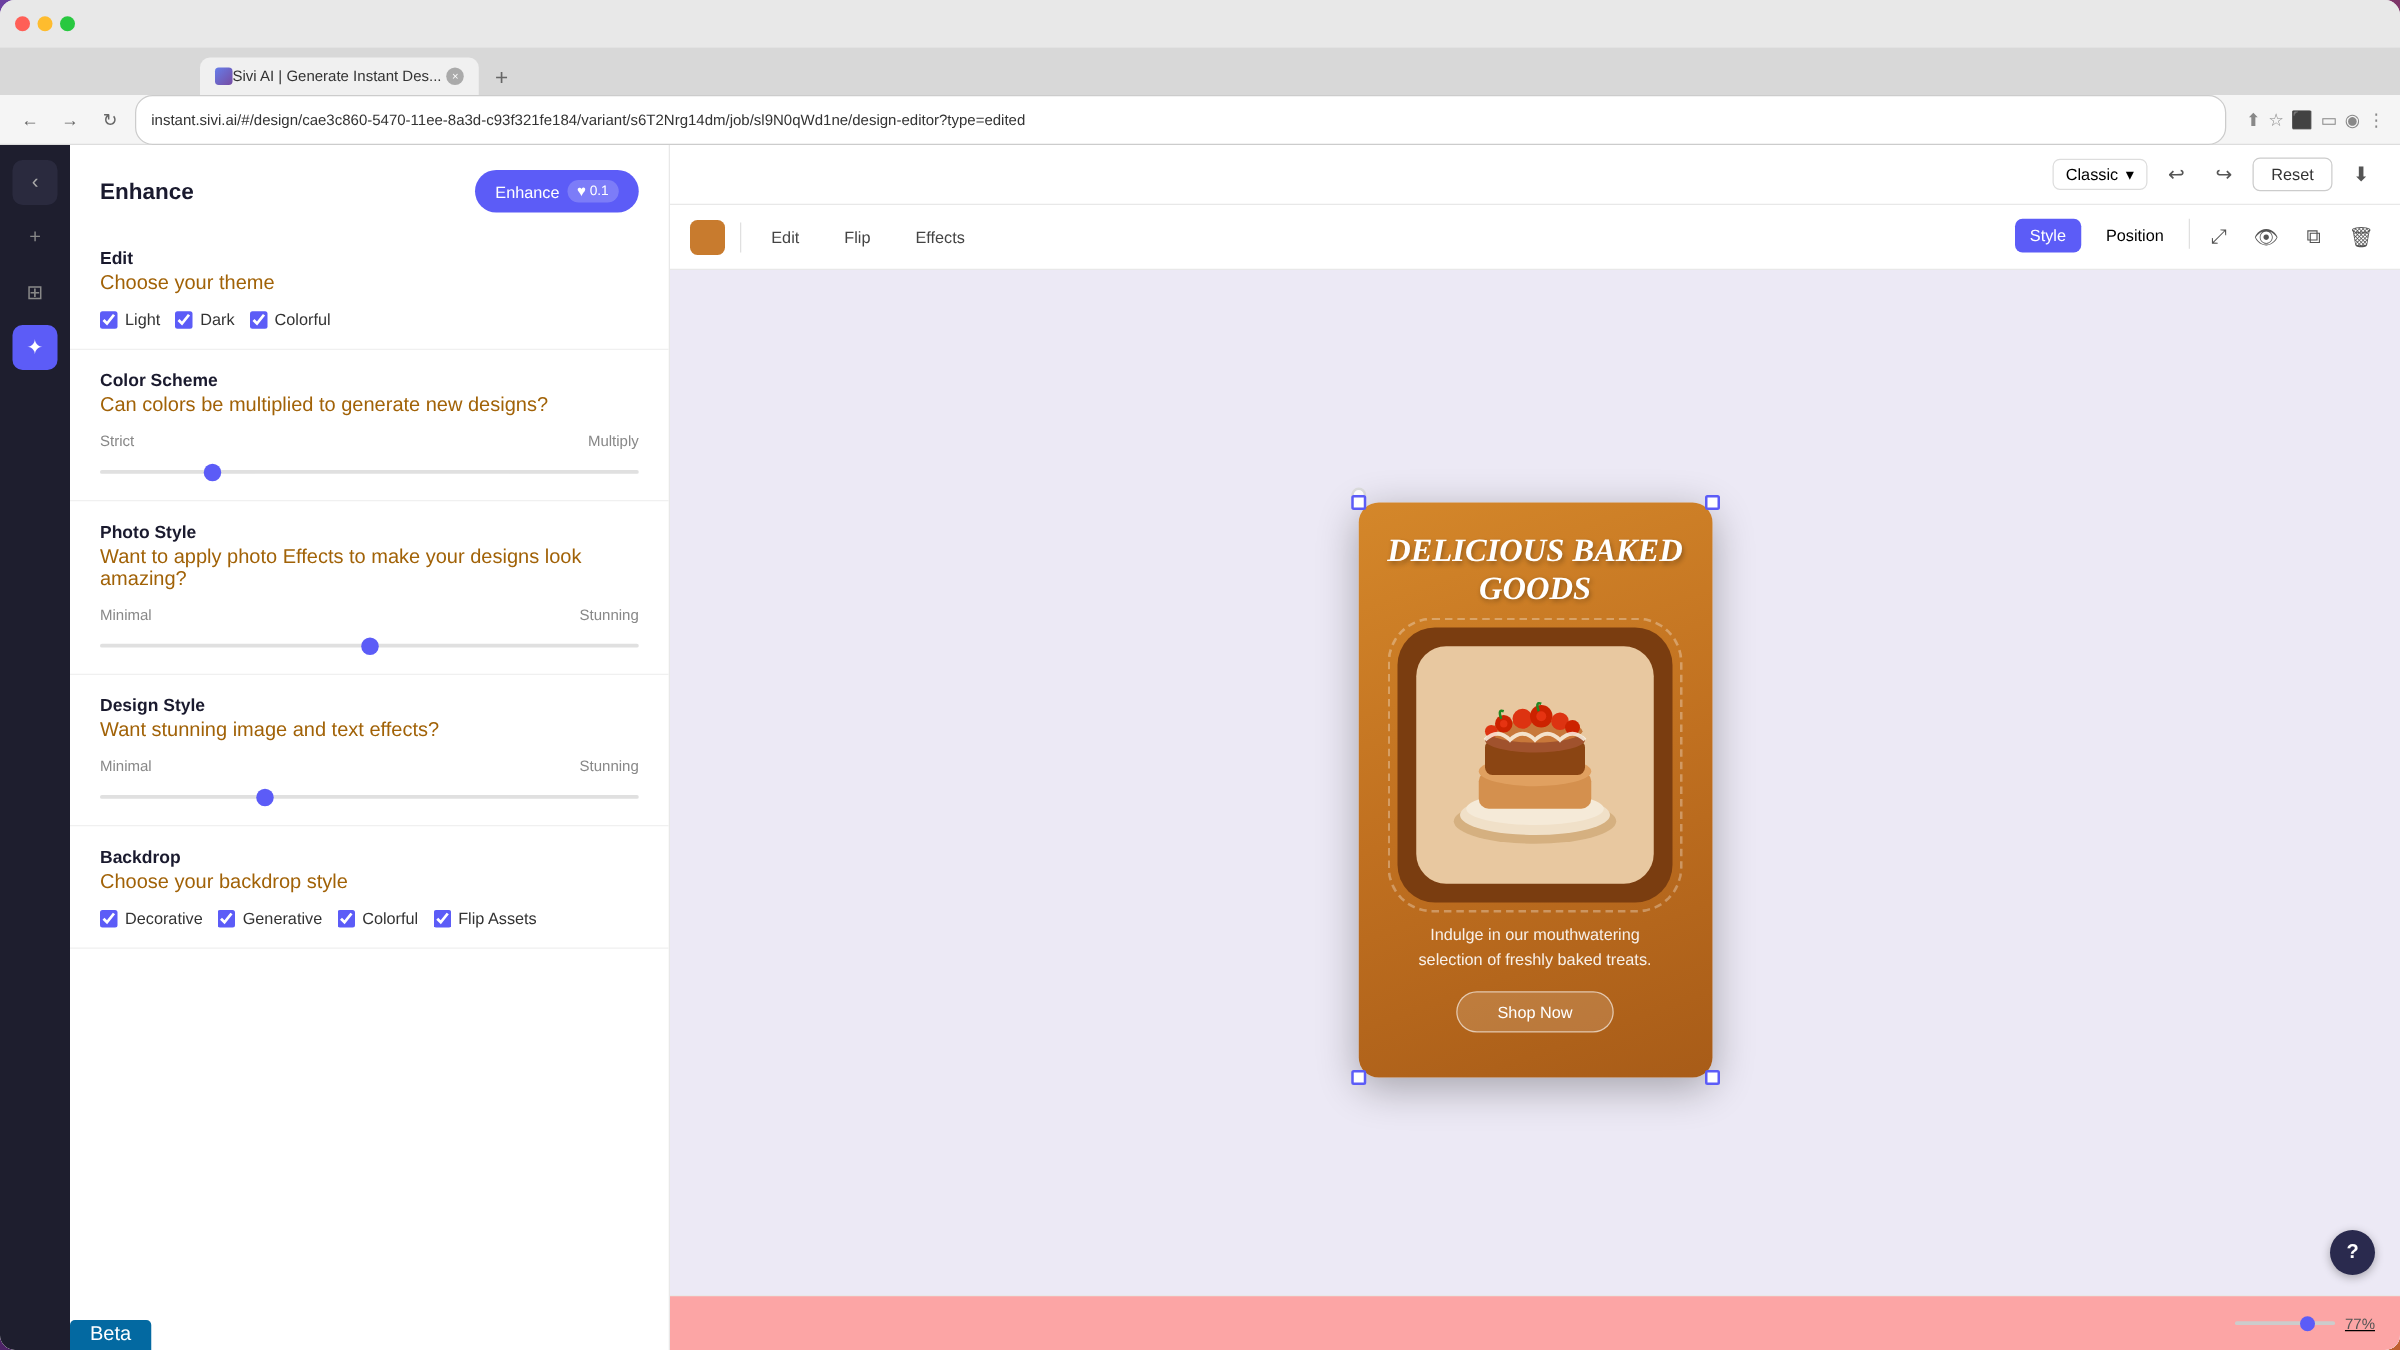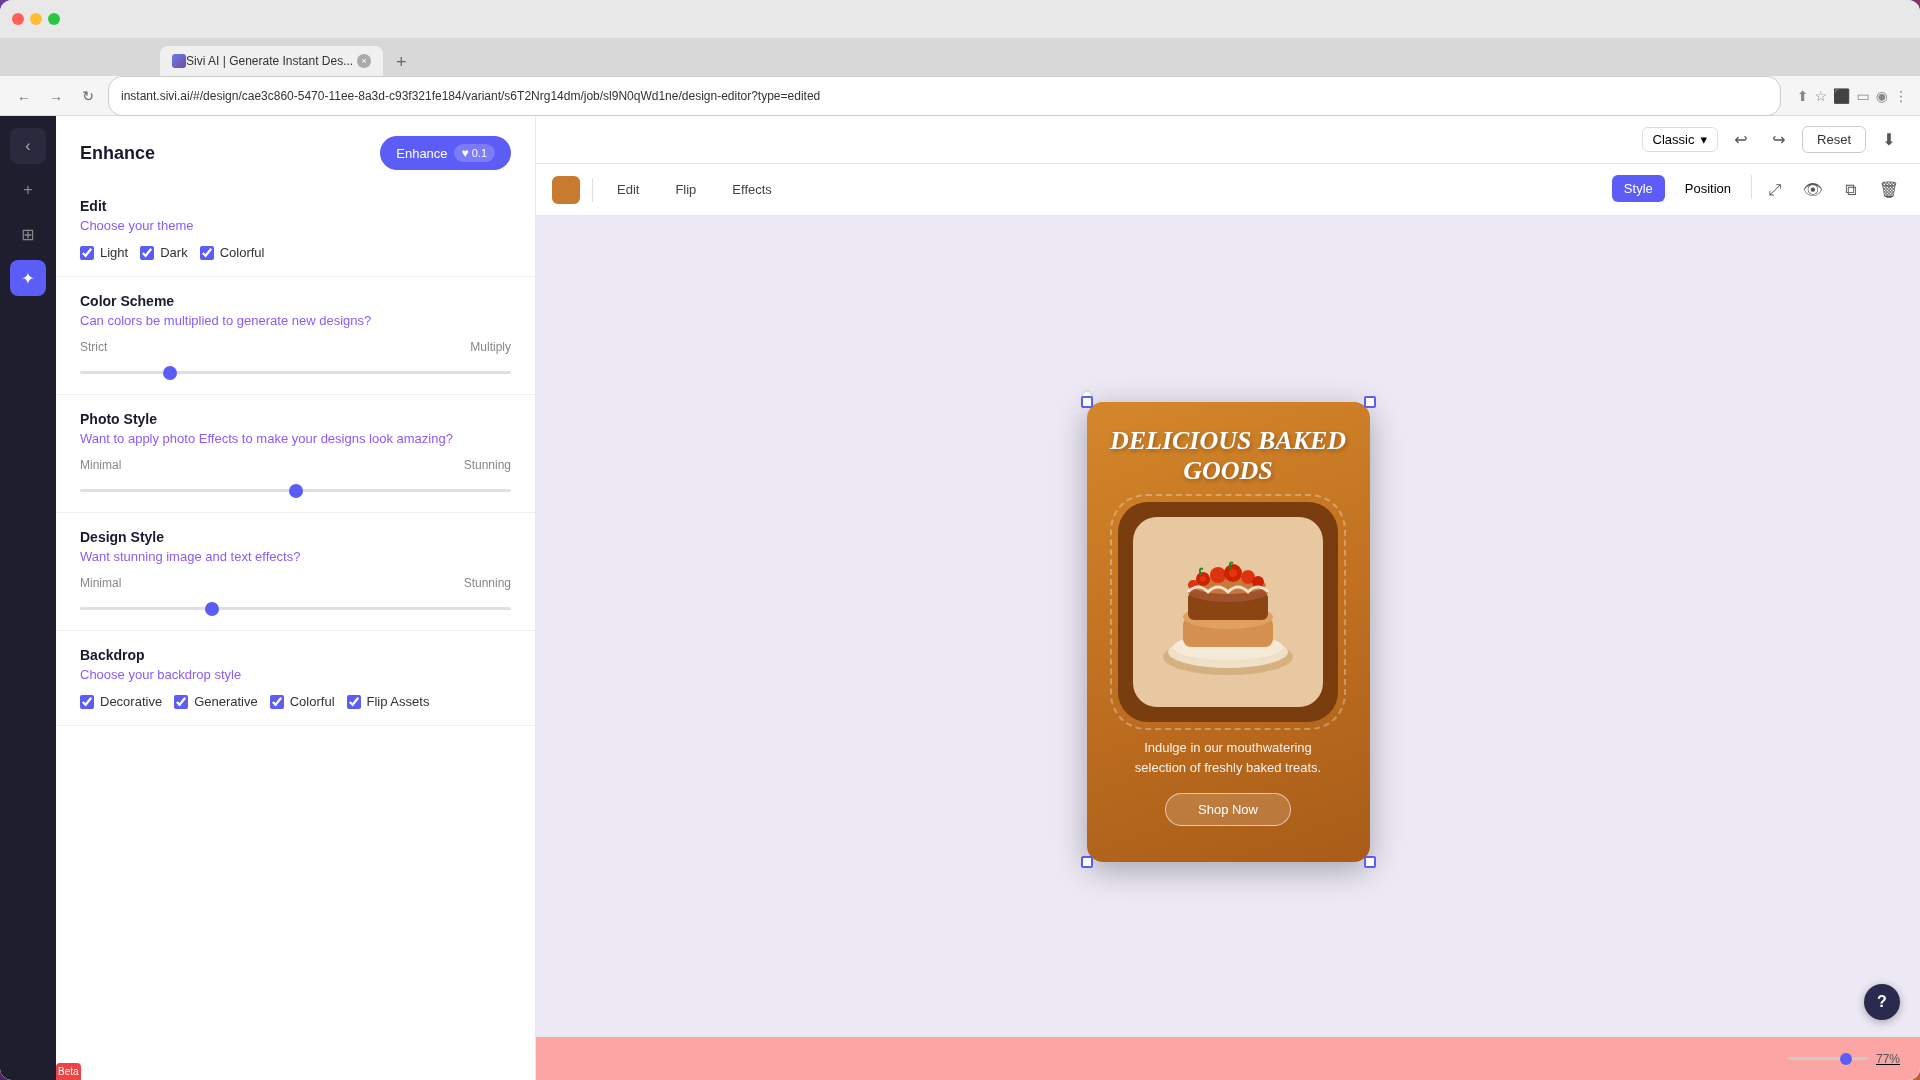--- a/index.html
+++ b/index.html
@@ -196,22 +196,22 @@
       padding: 16px 24px;
       border-bottom: 1px solid #f0f0f0;
     }
     .section-title {
       font-size: 14px;
       font-weight: 600;
       color: #1a1a2e;
       margin-bottom: 4px;
     }
     .section-subtitle {
-      font-size: 13px;
-      color: #8b5cf6;
+      font-size: 16px;
+      color: #a16207;
       margin-bottom: 12px;
     }
 
     
     .checkbox-group {
       display: flex;
       flex-wrap: wrap;
       gap: 12px;
     }
     .checkbox-item {
@@ -460,24 +460,24 @@
       font-weight: bold;
       cursor: pointer;
       box-shadow: 0 2px 8px rgba(0,0,0,0.3);
     }
 
     
     .beta-badge {
       position: absolute;
       bottom: 0;
       left: 56px;
-      background: #ef4444;
+      background: #0369a1;
       color: white;
-      font-size: 10px;
-      padding: 3px 2px;
+      font-size: 16px;
+      padding: 3px 16px;
       border-radius: 4px 4px 0 0;
     }
 
     
     .classic-dropdown {
       display: flex;
       align-items: flex-start;
       gap: 6px;
       background: white;
       border: 1px solid #ddd;

